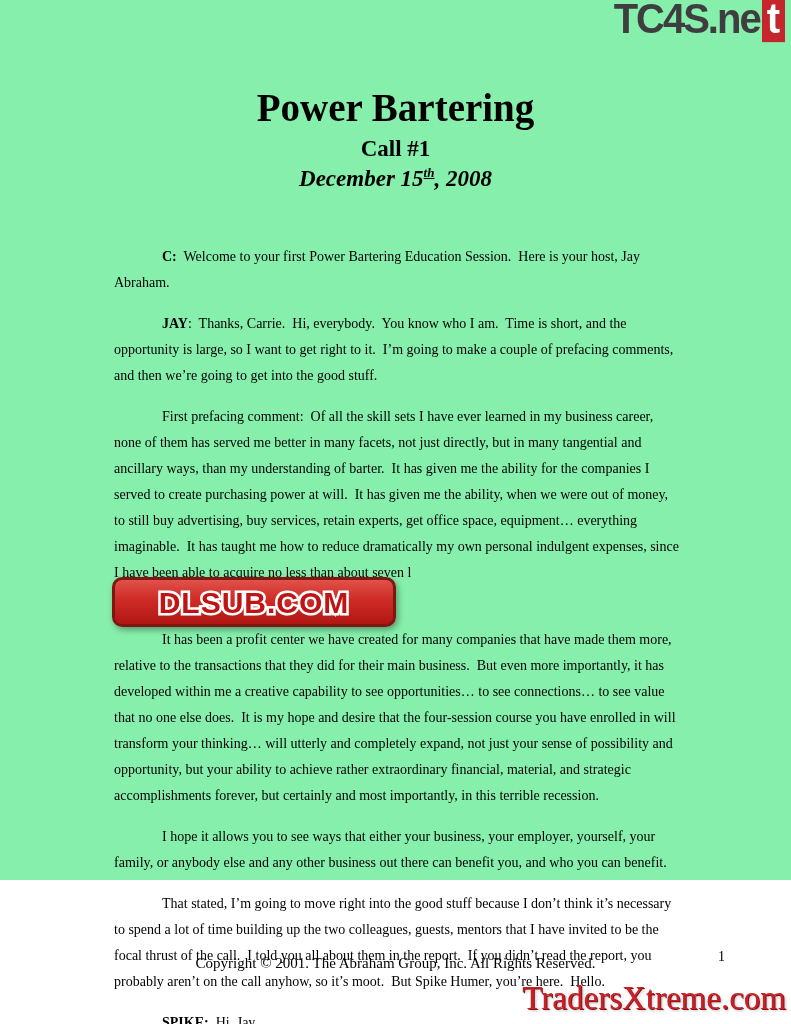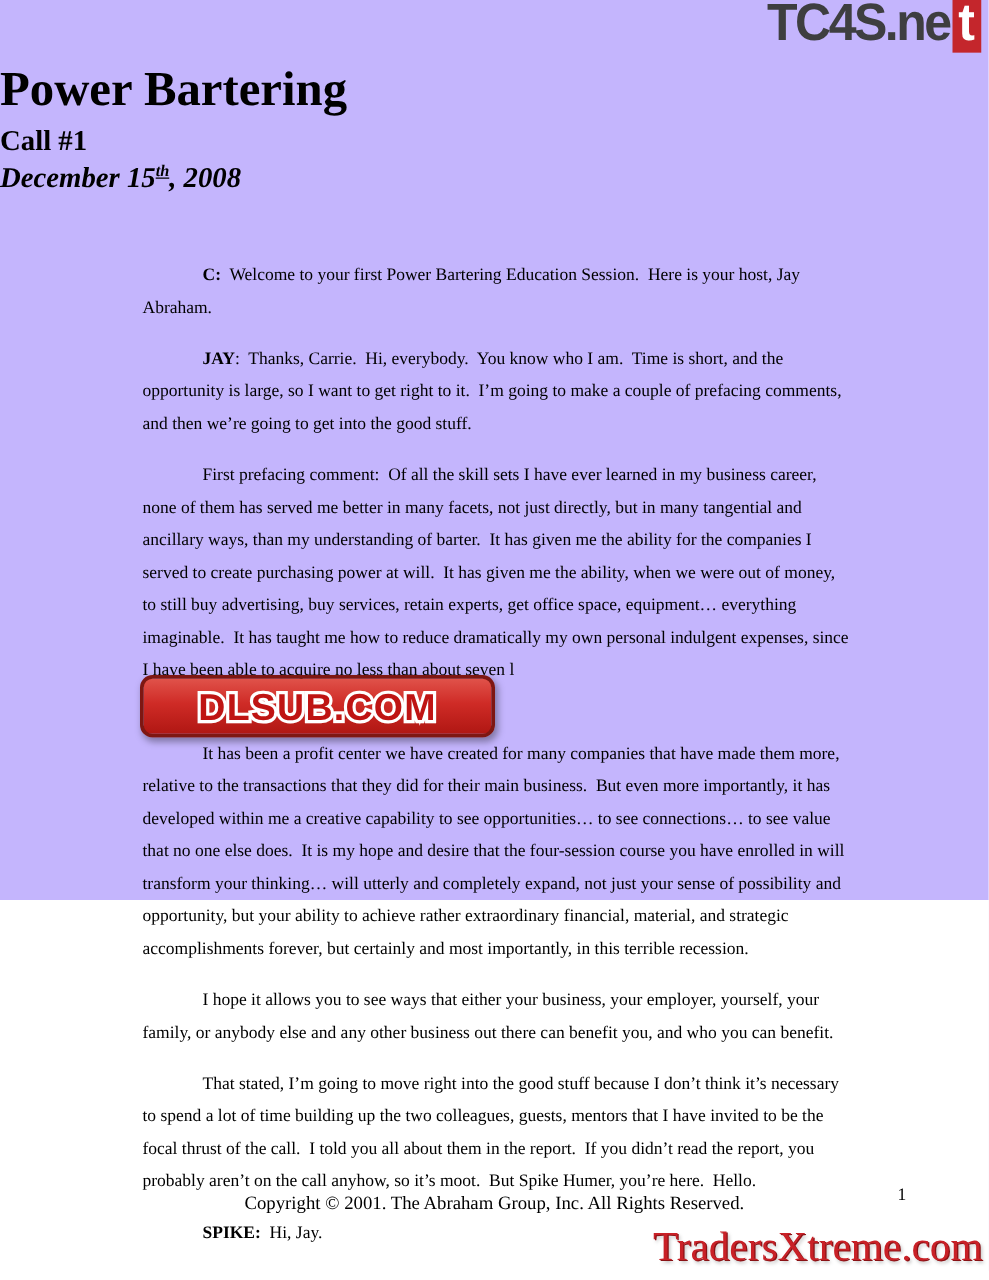--- a/index.html
+++ b/index.html
@@ -6,40 +6,40 @@
   html, body { background: #ffffff; }
   body {
     width: 791px; height: 1024px;
     font-family: "Liberation Serif", serif;
     color: #000;
     position: relative;
     overflow: hidden;
   }
   .page {
     position: relative;
-    width: 791px; height: 720px;
-    background: #c4b5fd;
+    width: 791px; height: 880px;
+    background: #86efac;
   }
 
   
   .top-logo {
     position: absolute; top: -4px; right: 6px;
     font-family: "Liberation Sans", sans-serif;
     font-weight: bold; font-size: 40px; letter-spacing: -2px;
     color: #3e3e40;
     transform: scaleY(1.05);
   }
   .top-logo .accent {
     display: inline-block;
     background: #c4262c; color: #ffffff;
     padding: 0 5px; margin-left: 2px; letter-spacing: 0;
   }
 
   
-  .doc-header { text-align: left; padding-top: 50px; }
+  .doc-header { text-align: center; padding-top: 86px; }
   .title   { font-size: 39px; font-weight: bold; line-height: 1.15; }
   .subtitle{ font-size: 23px; font-weight: bold; margin-top: 5px; }
   .date    { font-size: 23px; font-weight: bold; font-style: italic; margin-top: 3px; }
   .date sup{ font-size: 13px; text-decoration: underline; }
 
   
   .body-text {
     width: 566px;
     margin: 52px 0 0 114px;
     font-size: 14px;

